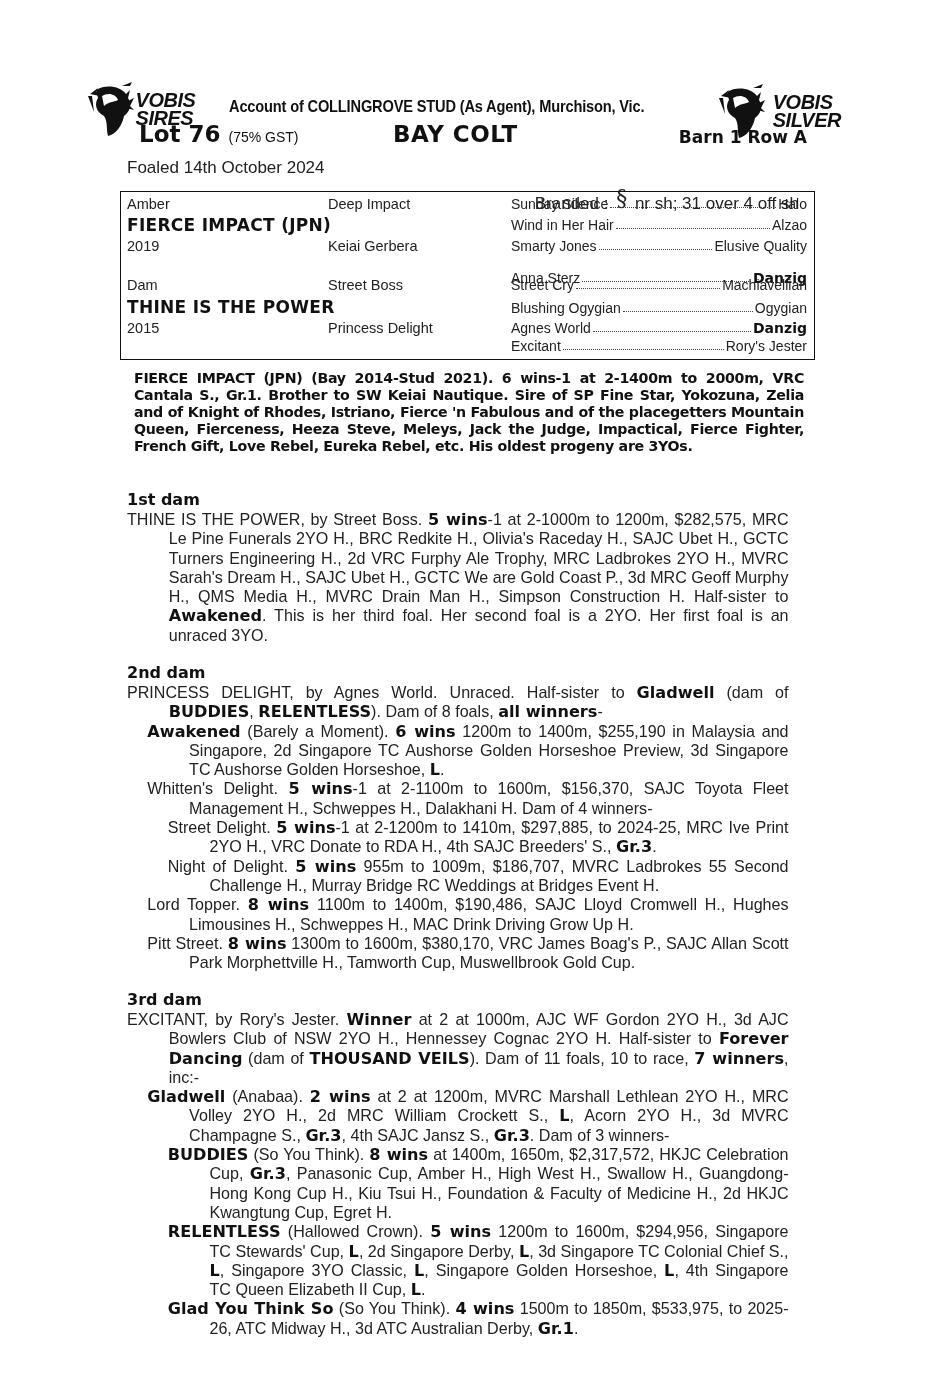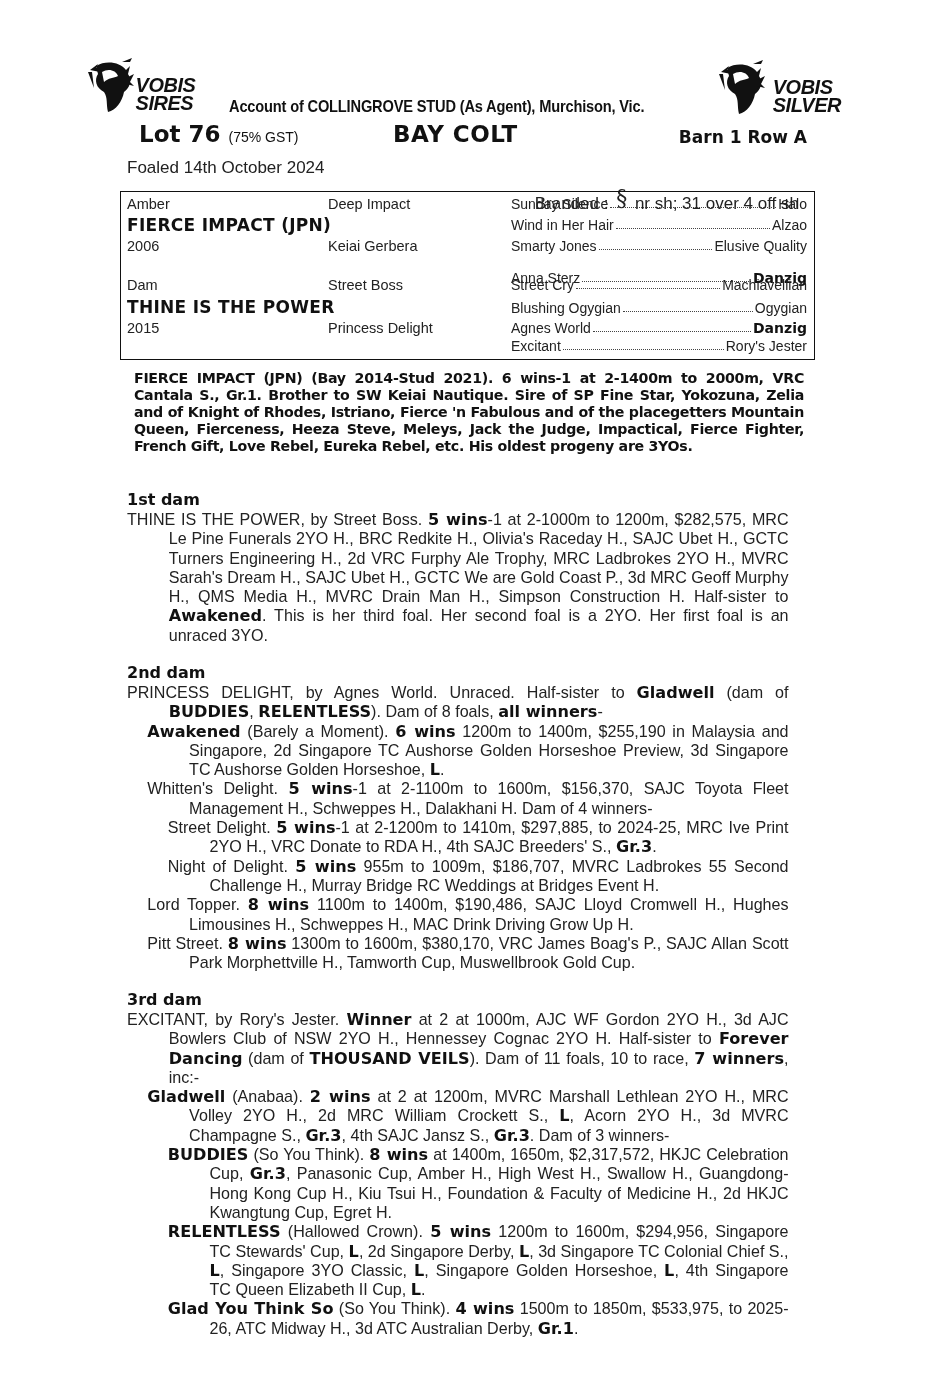--- a/index.html
+++ b/index.html
@@ -1,17 +1,17 @@
 <!DOCTYPE html>
 <html><head>
 <meta charset="utf-8">
 <style>
   html, body { margin:0; padding:0; background:#ffffff; }
   body { width:938px; height:1400px; position:relative; overflow:hidden; font-family:"Liberation Sans", sans-serif; color:#111; }
-  .logo { position:absolute; display:flex; align-items:flex-end; }
+  .logo { position:absolute; display:flex; align-items:center;margin-top:24px; }
   .logo-mark { width:46px; height:54px; position:relative; }
   .logo-text { font-family:"Liberation Sans", sans-serif; font-weight:bold; font-style:italic; font-size:21px; line-height:18px; letter-spacing:-0.5px; color:#111; transform:scaleX(0.95); }
   .account { position:absolute; left:229px; top:97px; font-family:"Liberation Sans", sans-serif; font-weight:bold; font-size:17px; transform:scaleX(0.86); transform-origin:left top; white-space:nowrap; letter-spacing:-0.2px; }
   .lot { position:absolute; left:127px; top:121px; font-family:"DejaVu Sans", sans-serif; font-weight:bold; font-size:23px; white-space:nowrap;margin-left:12px; }
   .lot small { font-family:"Liberation Sans", sans-serif; font-weight:normal; font-size:14px; }
   .colt { position:absolute; left:393px; top:121px; font-family:"DejaVu Sans", sans-serif; font-weight:bold; font-size:23px; white-space:nowrap; letter-spacing:0.5px; }
   .barn { position:absolute; right:131px; top:127px; font-family:"DejaVu Sans", sans-serif; font-weight:bold; font-size:17px; white-space:nowrap; }
   .foaled { position:absolute; left:127px; top:158px; font-size:17px; color:#222; white-space:nowrap; }
   .branded { position:absolute; right:139px; top:158px; font-size:17px; color:#222; white-space:nowrap;margin-top:31px; }
   .brand-s { font-family:"DejaVu Serif", serif; font-size:22px; position:relative; top:-4px; margin:0 3px; }
@@ -78,21 +78,21 @@
 <div class="foaled">Foaled 14th October 2024</div>
 <div class="branded">
   <span>Branded :</span>
   <span class="brand-s">§</span>
   <span>nr sh; 31 over 4 off sh</span>
 </div>
 
 <div class="ped">
   <div class="cell" style="left:6px; top:4px;">Amber</div>
   <div class="cell big" style="left:6px; top:23px;">FIERCE IMPACT (JPN)</div>
-  <div class="cell" style="left:6px; top:46px;">2006</div>
+  <div class="cell" style="left:6px; top:46px;">2019</div>
   <div class="cell" style="left:207px; top:4px;">Deep Impact</div>
   <div class="cell" style="left:207px; top:46px;">Keiai Gerbera</div>
 
   <div class="cell" style="left:6px; top:85px;">Dam</div>
   <div class="cell big" style="left:6px; top:105px;">THINE IS THE POWER</div>
   <div class="cell" style="left:6px; top:128px;">2015</div>
   <div class="cell" style="left:207px; top:85px;">Street Boss</div>
   <div class="cell" style="left:207px; top:128px;">Princess Delight</div>
 
   <div class="gp" style="top:4px;text-align:center;">

